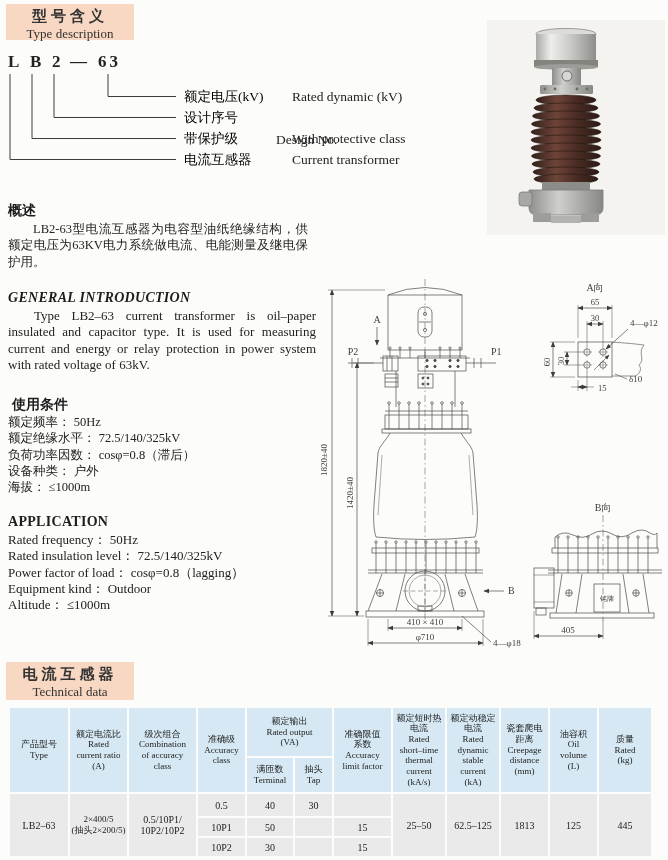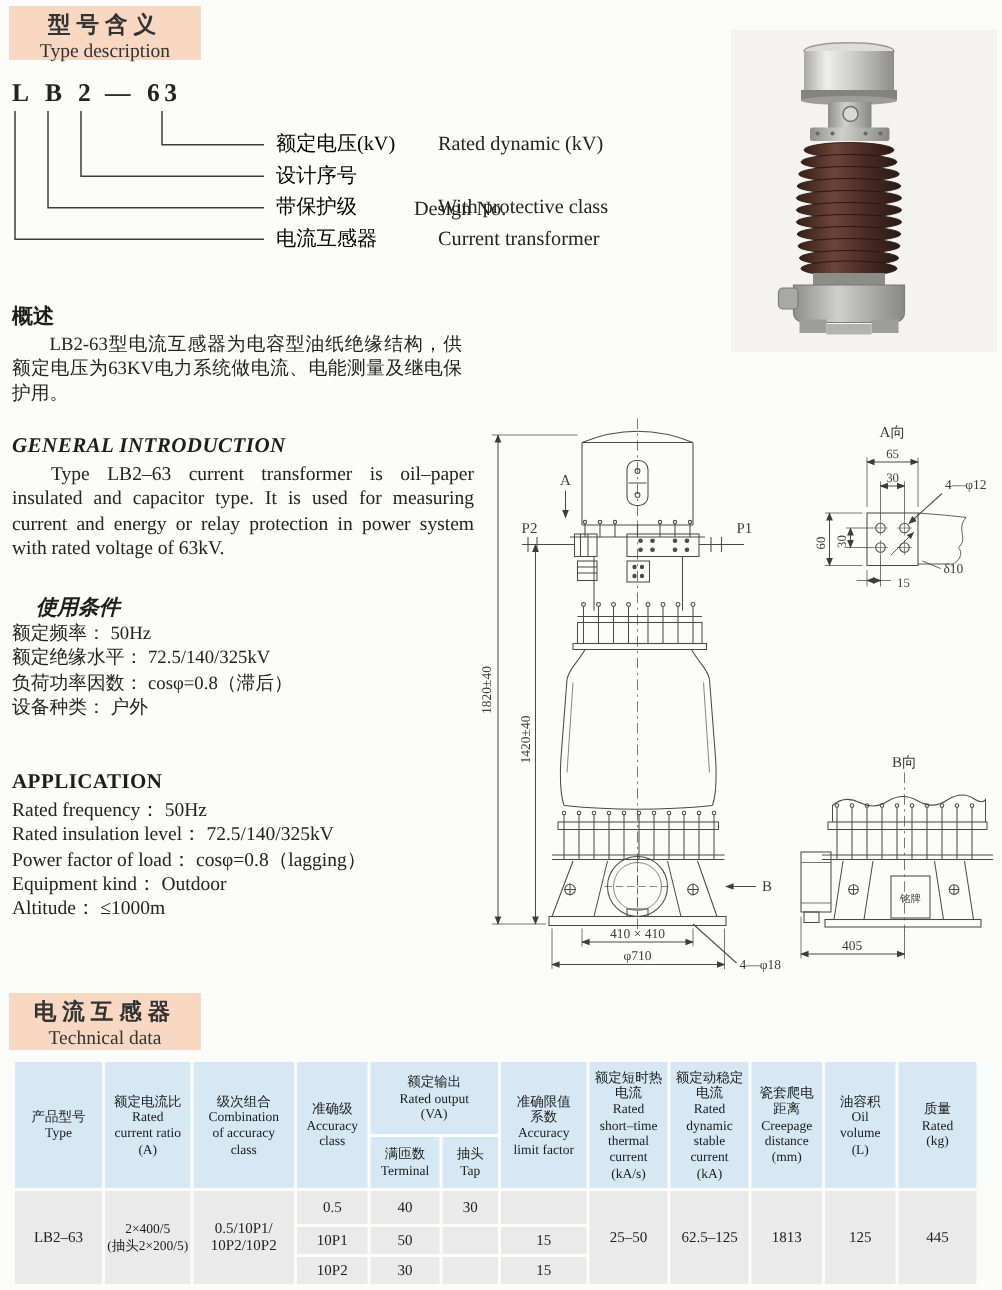--- a/index.html
+++ b/index.html
@@ -115,26 +115,27 @@
   <rect x="94" y="193" width="18" height="9" fill="#9d9d99"></rect>
   <rect x="64" y="196" width="30" height="7" fill="#b2b2ae"></rect>
 </svg>
 
 <div class="abs sec-title" style="left:8px;top:202px;">概述</div>
 <div class="abs para indent" style="left:8px;top:221px;width:300px;">LB2-63型电流互感器为电容型油纸绝缘结构，供额定电压为63KV电力系统做电流、电能测量及继电保护用。</div>
 
 <div class="abs sec-title" style="left:8px;top:290px;letter-spacing:.3px;font-style:italic;">GENERAL INTRODUCTION</div>
 <div class="abs para indent" style="left:8px;top:308px;width:308px;font-size:13px;line-height:16.4px;">Type LB2–63 current transformer is oil–paper insulated and capacitor type. It is used for measuring current and energy or relay protection in power system with rated voltage of 63kV.</div>
 
-<div class="abs sec-title" style="left:24px;top:396px;font-style:italic;">使用条件</div>
+<div class="abs sec-title" style="left:12px;top:396px;">使用条件</div>
 <div class="abs" style="left:8px;top:414px;">
   <div class="cond-line">额定频率： 50Hz</div>
   <div class="cond-line">额定绝缘水平： 72.5/140/325kV</div>
   <div class="cond-line">负荷功率因数： cosφ=0.8（滞后）</div>
   <div class="cond-line">设备种类： 户外</div>
+  <div class="cond-line">海拔： ≤1000m</div>
 </div>
 
 <div class="abs sec-title" style="left:8px;top:514px;letter-spacing:.3px;">APPLICATION</div>
 <div class="abs" style="left:8px;top:532px;">
   <div class="cond-line" style="font-size:13px;">Rated frequency： 50Hz</div>
   <div class="cond-line" style="font-size:13px;">Rated insulation level： 72.5/140/325kV</div>
   <div class="cond-line" style="font-size:13px;">Power factor of load： cosφ=0.8（lagging）</div>
   <div class="cond-line" style="font-size:13px;">Equipment kind： Outdoor</div>
   <div class="cond-line" style="font-size:13px;">Altitude： ≤1000m</div>
 </div>

